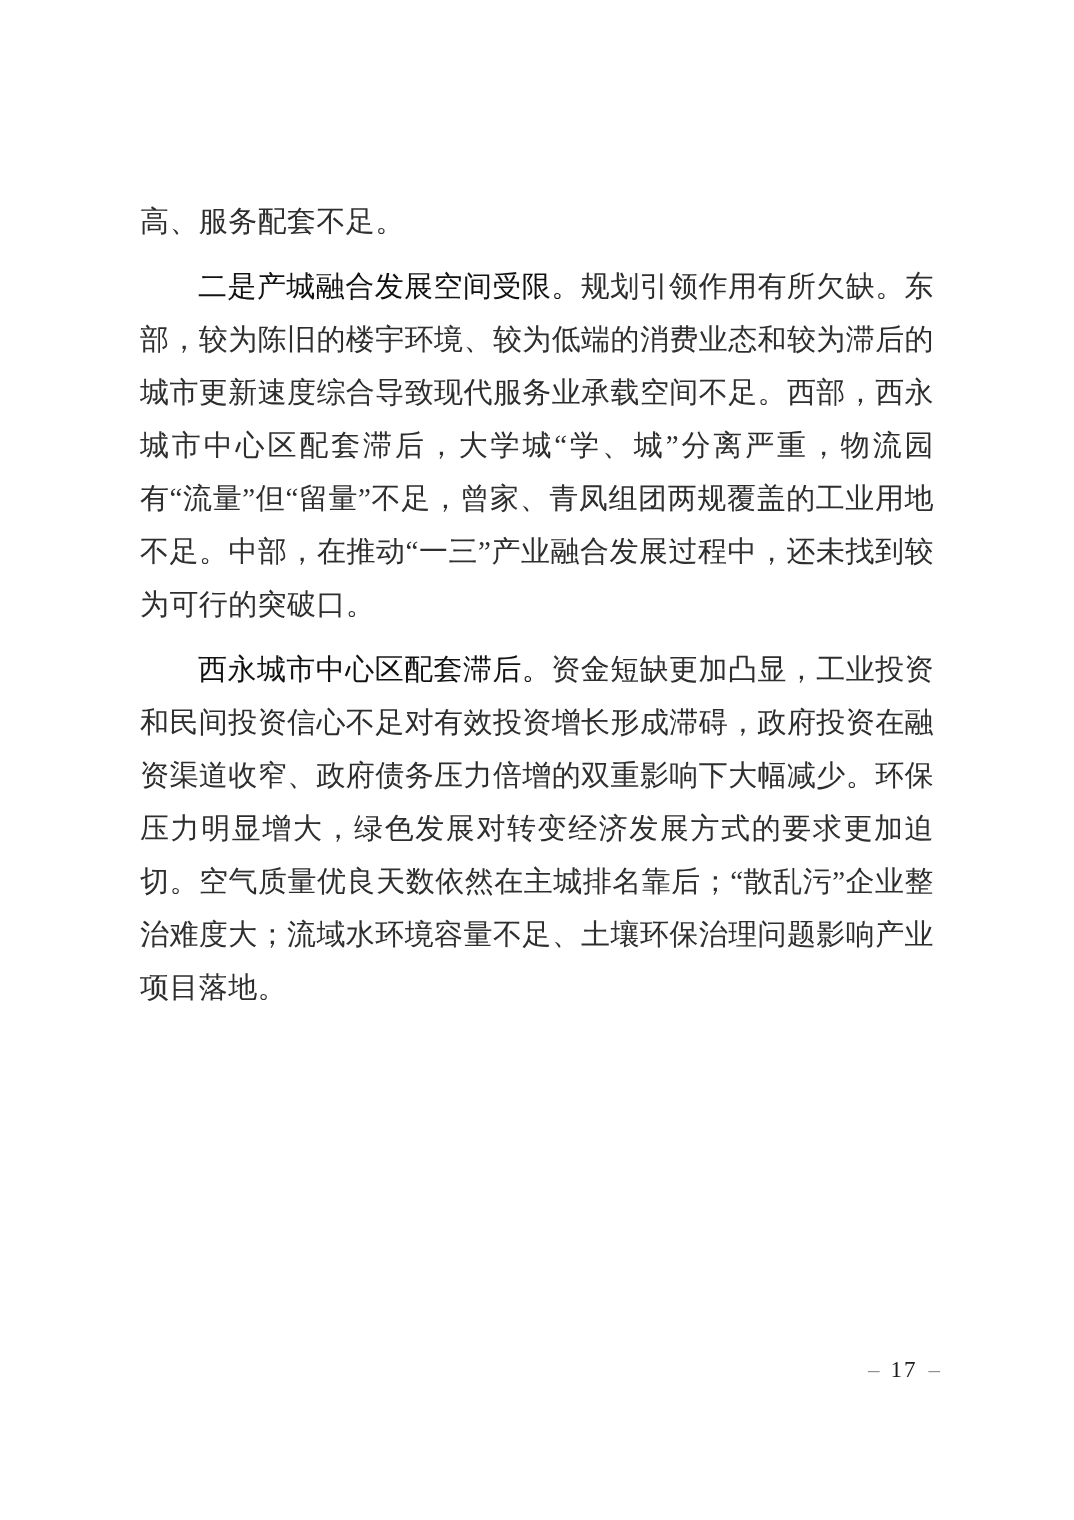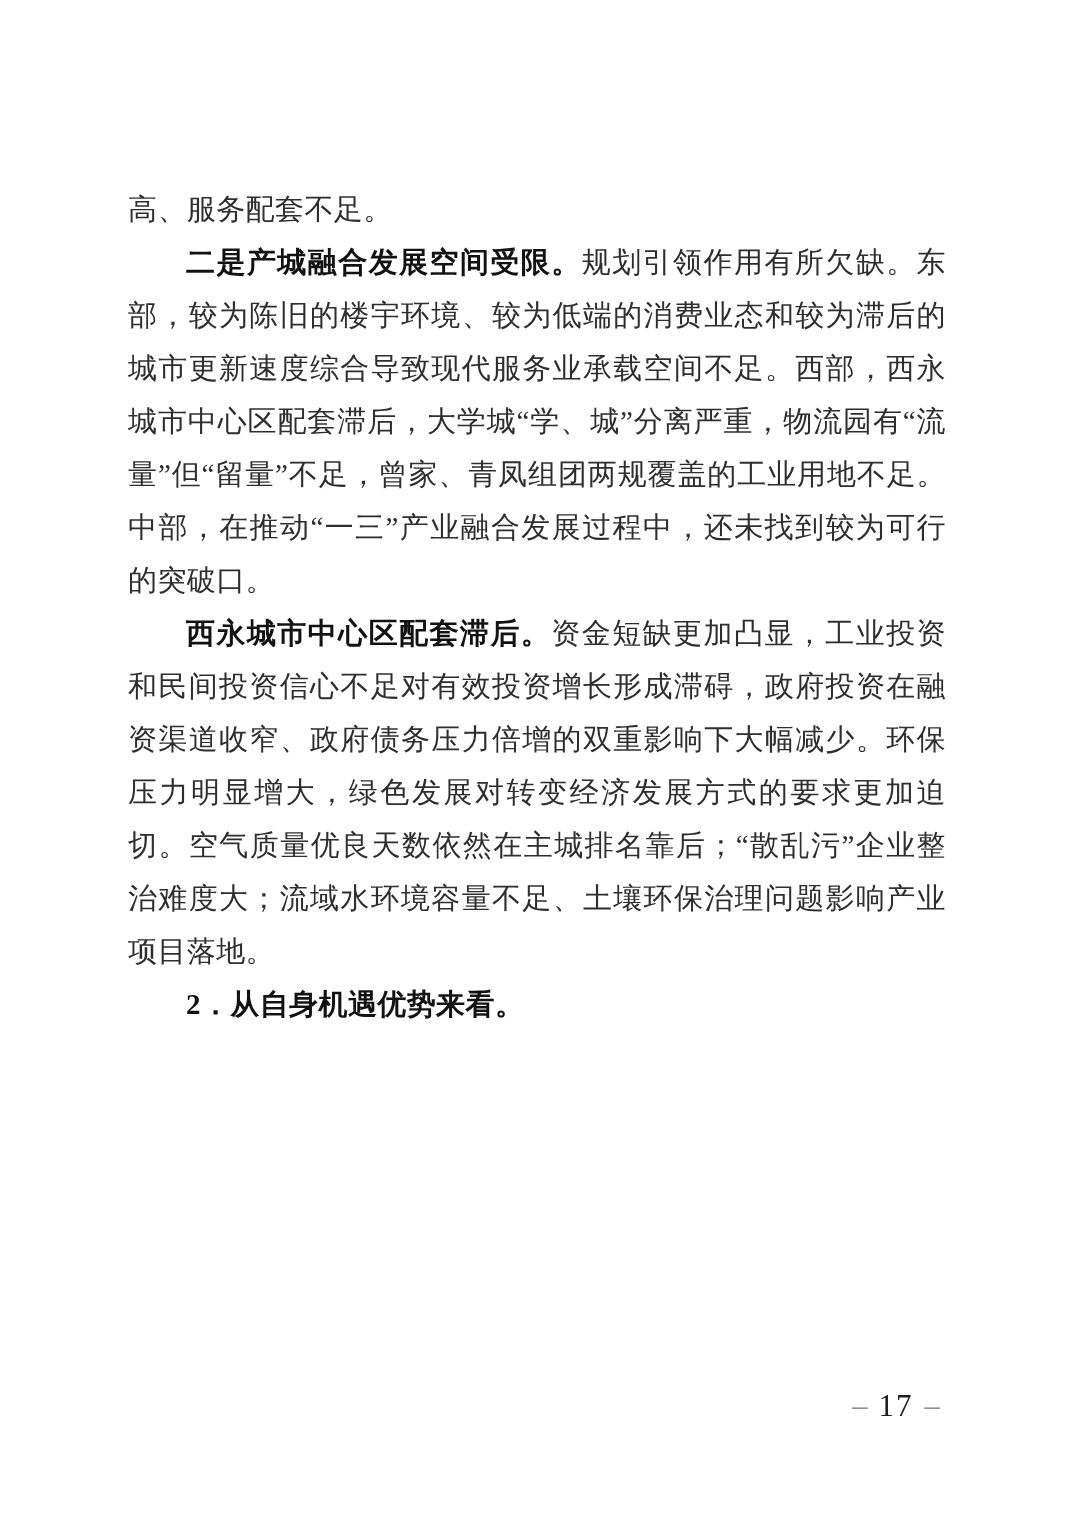--- a/index.html
+++ b/index.html
@@ -21,39 +21,39 @@
     left: 128px;
     top: 183px;
     width: 818px;
     font-size: 29px;
     line-height: 53px;
     text-align: justify;
     text-justify: inter-character;
     letter-spacing: 0.4px;
   }
   .para {
-    margin: 0;
+    margin: 12px;
     padding: 0;
   }
   .para.indent {
     text-indent: 2em;
   }
   .lead {
-    font-weight: bold;
+    font-weight: normal;
     color: #121212;
   }
   .body-text {
     font-weight: normal;
     color: #2e2e2e;
   }
   .page-number {
     position: absolute;
-    top: 1390px;
+    top: 1354px;
     right: 132px;
-    font-size: 31px;
+    font-size: 23px;
     line-height: 32px;
     color: #1d1d1d;
     white-space: nowrap;
     margin-left: 16px;
   }
   .page-number .dash {
     color: #8f8f8f;
     padding: 0 2px;
   }
   .page-number .num {
@@ -67,21 +67,20 @@
 <div class="page">
 
   <main class="text-block">
 
     <p class="para"><span class="lead"></span><span class="body-text">高、服务配套不足。</span></p>
 
     <p class="para indent"><span class="lead">二是产城融合发展空间受限。</span><span class="body-text">规划引领作用有所欠缺。东部，较为陈旧的楼宇环境、较为低端的消费业态和较为滞后的城市更新速度综合导致现代服务业承载空间不足。西部，西永城市中心区配套滞后，大学城“学、城”分离严重，物流园有“流量”但“留量”不足，曾家、青凤组团两规覆盖的工业用地不足。中部，在推动“一三”产业融合发展过程中，还未找到较为可行的突破口。</span></p>
 
     <p class="para indent"><span class="lead">西永城市中心区配套滞后。</span><span class="body-text">资金短缺更加凸显，工业投资和民间投资信心不足对有效投资增长形成滞碍，政府投资在融资渠道收窄、政府债务压力倍增的双重影响下大幅减少。环保压力明显增大，绿色发展对转变经济发展方式的要求更加迫切。空气质量优良天数依然在主城排名靠后；“散乱污”企业整治难度大；流域水环境容量不足、土壤环保治理问题影响产业项目落地。</span></p>
 
-    <p class="para indent"><span class="lead">2．从自身机遇优势来看。</span><span class="body-text"></span></p>
 
 
   </main>
 
   <footer class="page-number">
     <span class="dash">–</span><span class="num">17</span><span class="dash">–</span>
   </footer>
 
 </div>
 

